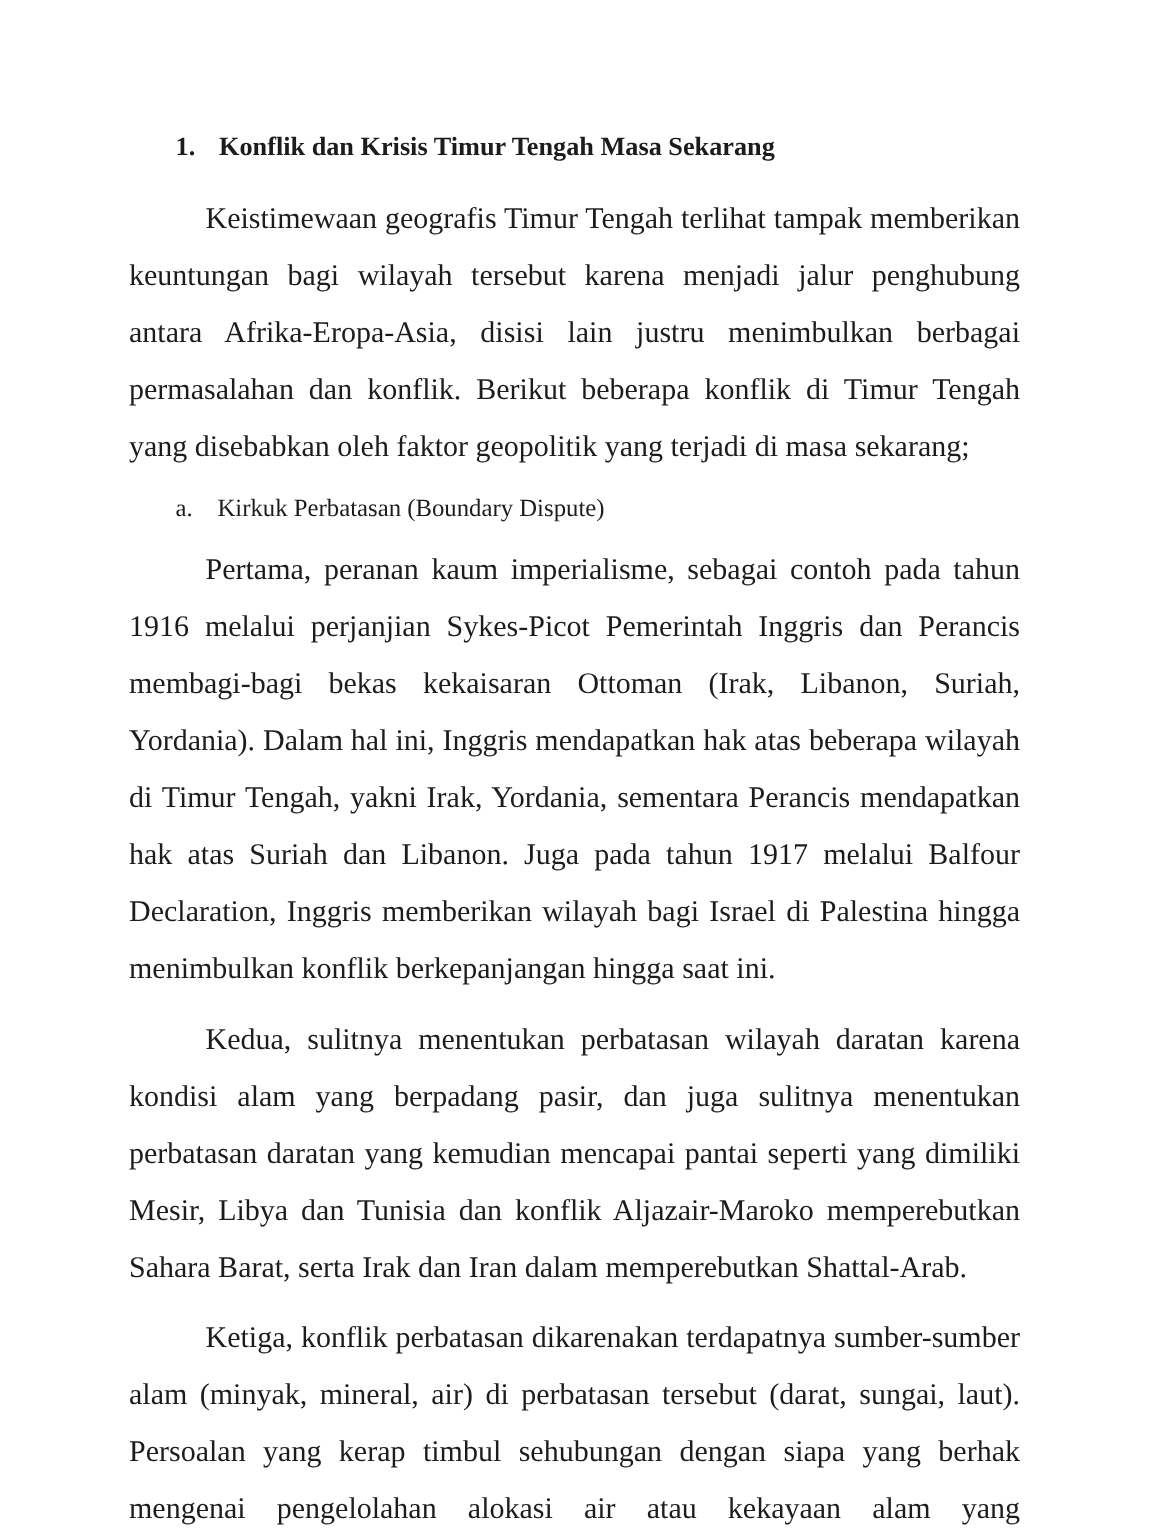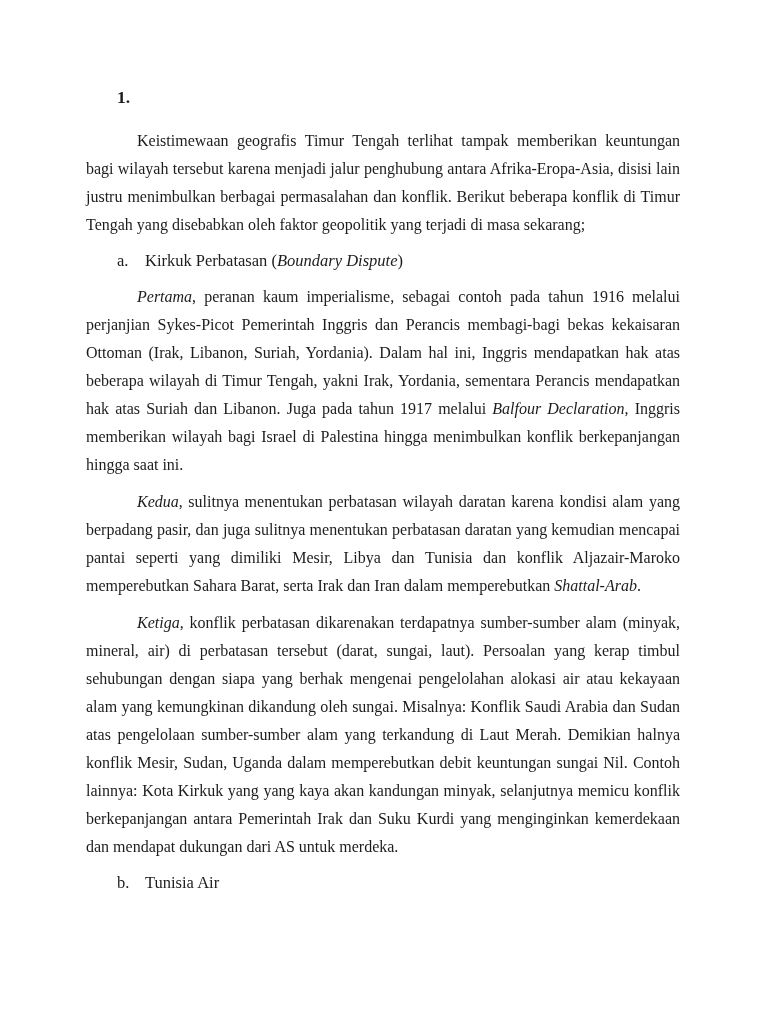--- a/index.html
+++ b/index.html
@@ -28,46 +28,47 @@
     margin: 0 0 18px 31px;
     font-size: 17.5px;
     font-weight: bold;
     line-height: 23px;
   }
   .h-num {
     flex: none;
     width: 29px;
   }
   .para {
-    font-size: 16px;
-    line-height: 28px;
+    font-size: 20px;
+    line-height: 38px;
     text-align: justify;
     text-indent: 51px;
     margin: 9px 0;
   }
   .list-item {
     display: flex;
     margin: 9px 0 9px 31px;
     font-size: 16.5px;
     line-height: 26px;
   }
   .marker {
     flex: none;
     width: 28px;
   }
-  .it { font-style: italic; }
+  .it { }
 </style>
 </head>
 <body>
 
 <div class="page">
   <div class="content">
 
     <h1 class="heading">
       <span class="h-num">1.</span>
+      <span class="h-text">Konflik dan Krisis Timur Tengah Masa Sekarang</span>
     </h1>
 
     <p class="para">Keistimewaan geografis Timur Tengah terlihat tampak memberikan keuntungan bagi wilayah tersebut karena menjadi jalur penghubung antara Afrika-Eropa-Asia, disisi lain justru menimbulkan berbagai permasalahan dan konflik. Berikut beberapa konflik di Timur Tengah yang disebabkan oleh faktor geopolitik yang terjadi di masa sekarang;</p>
 
     <div class="list-item">
       <span class="marker">a.</span>
       <span class="label"><span>Kirkuk Perbatasan (</span><span class="it">Boundary Dispute</span><span>)</span></span>
     </div>
 
 

